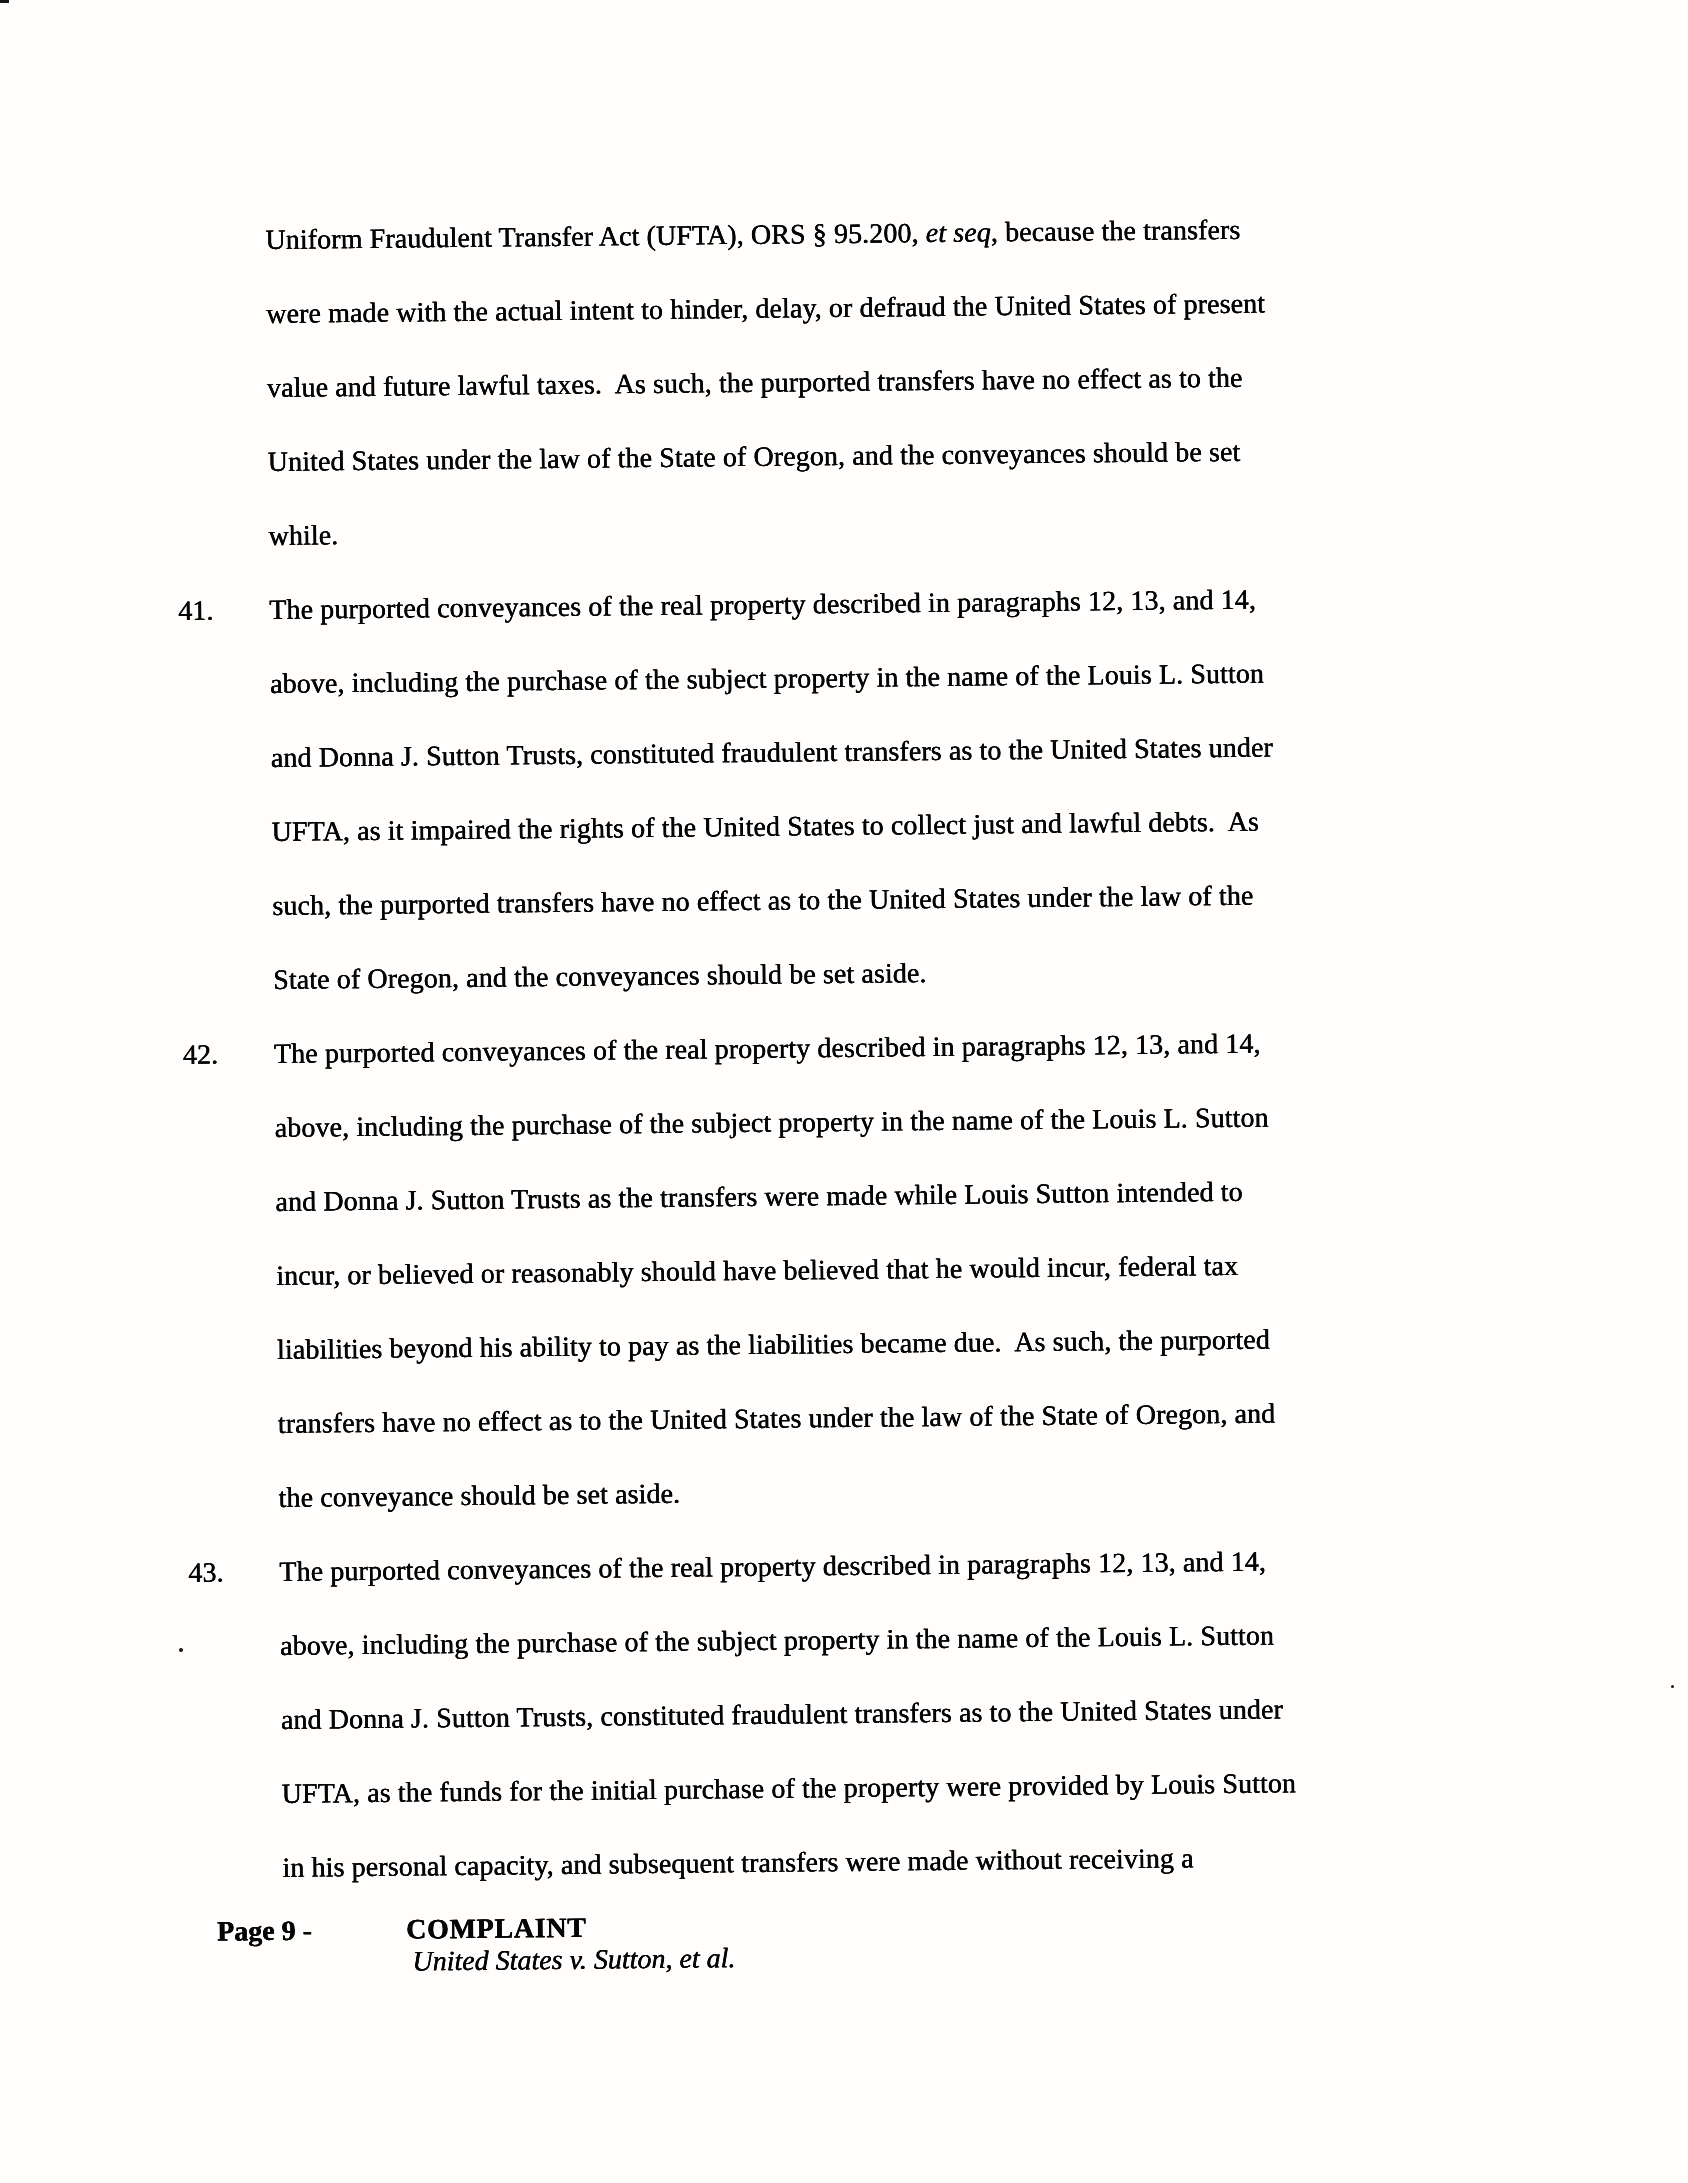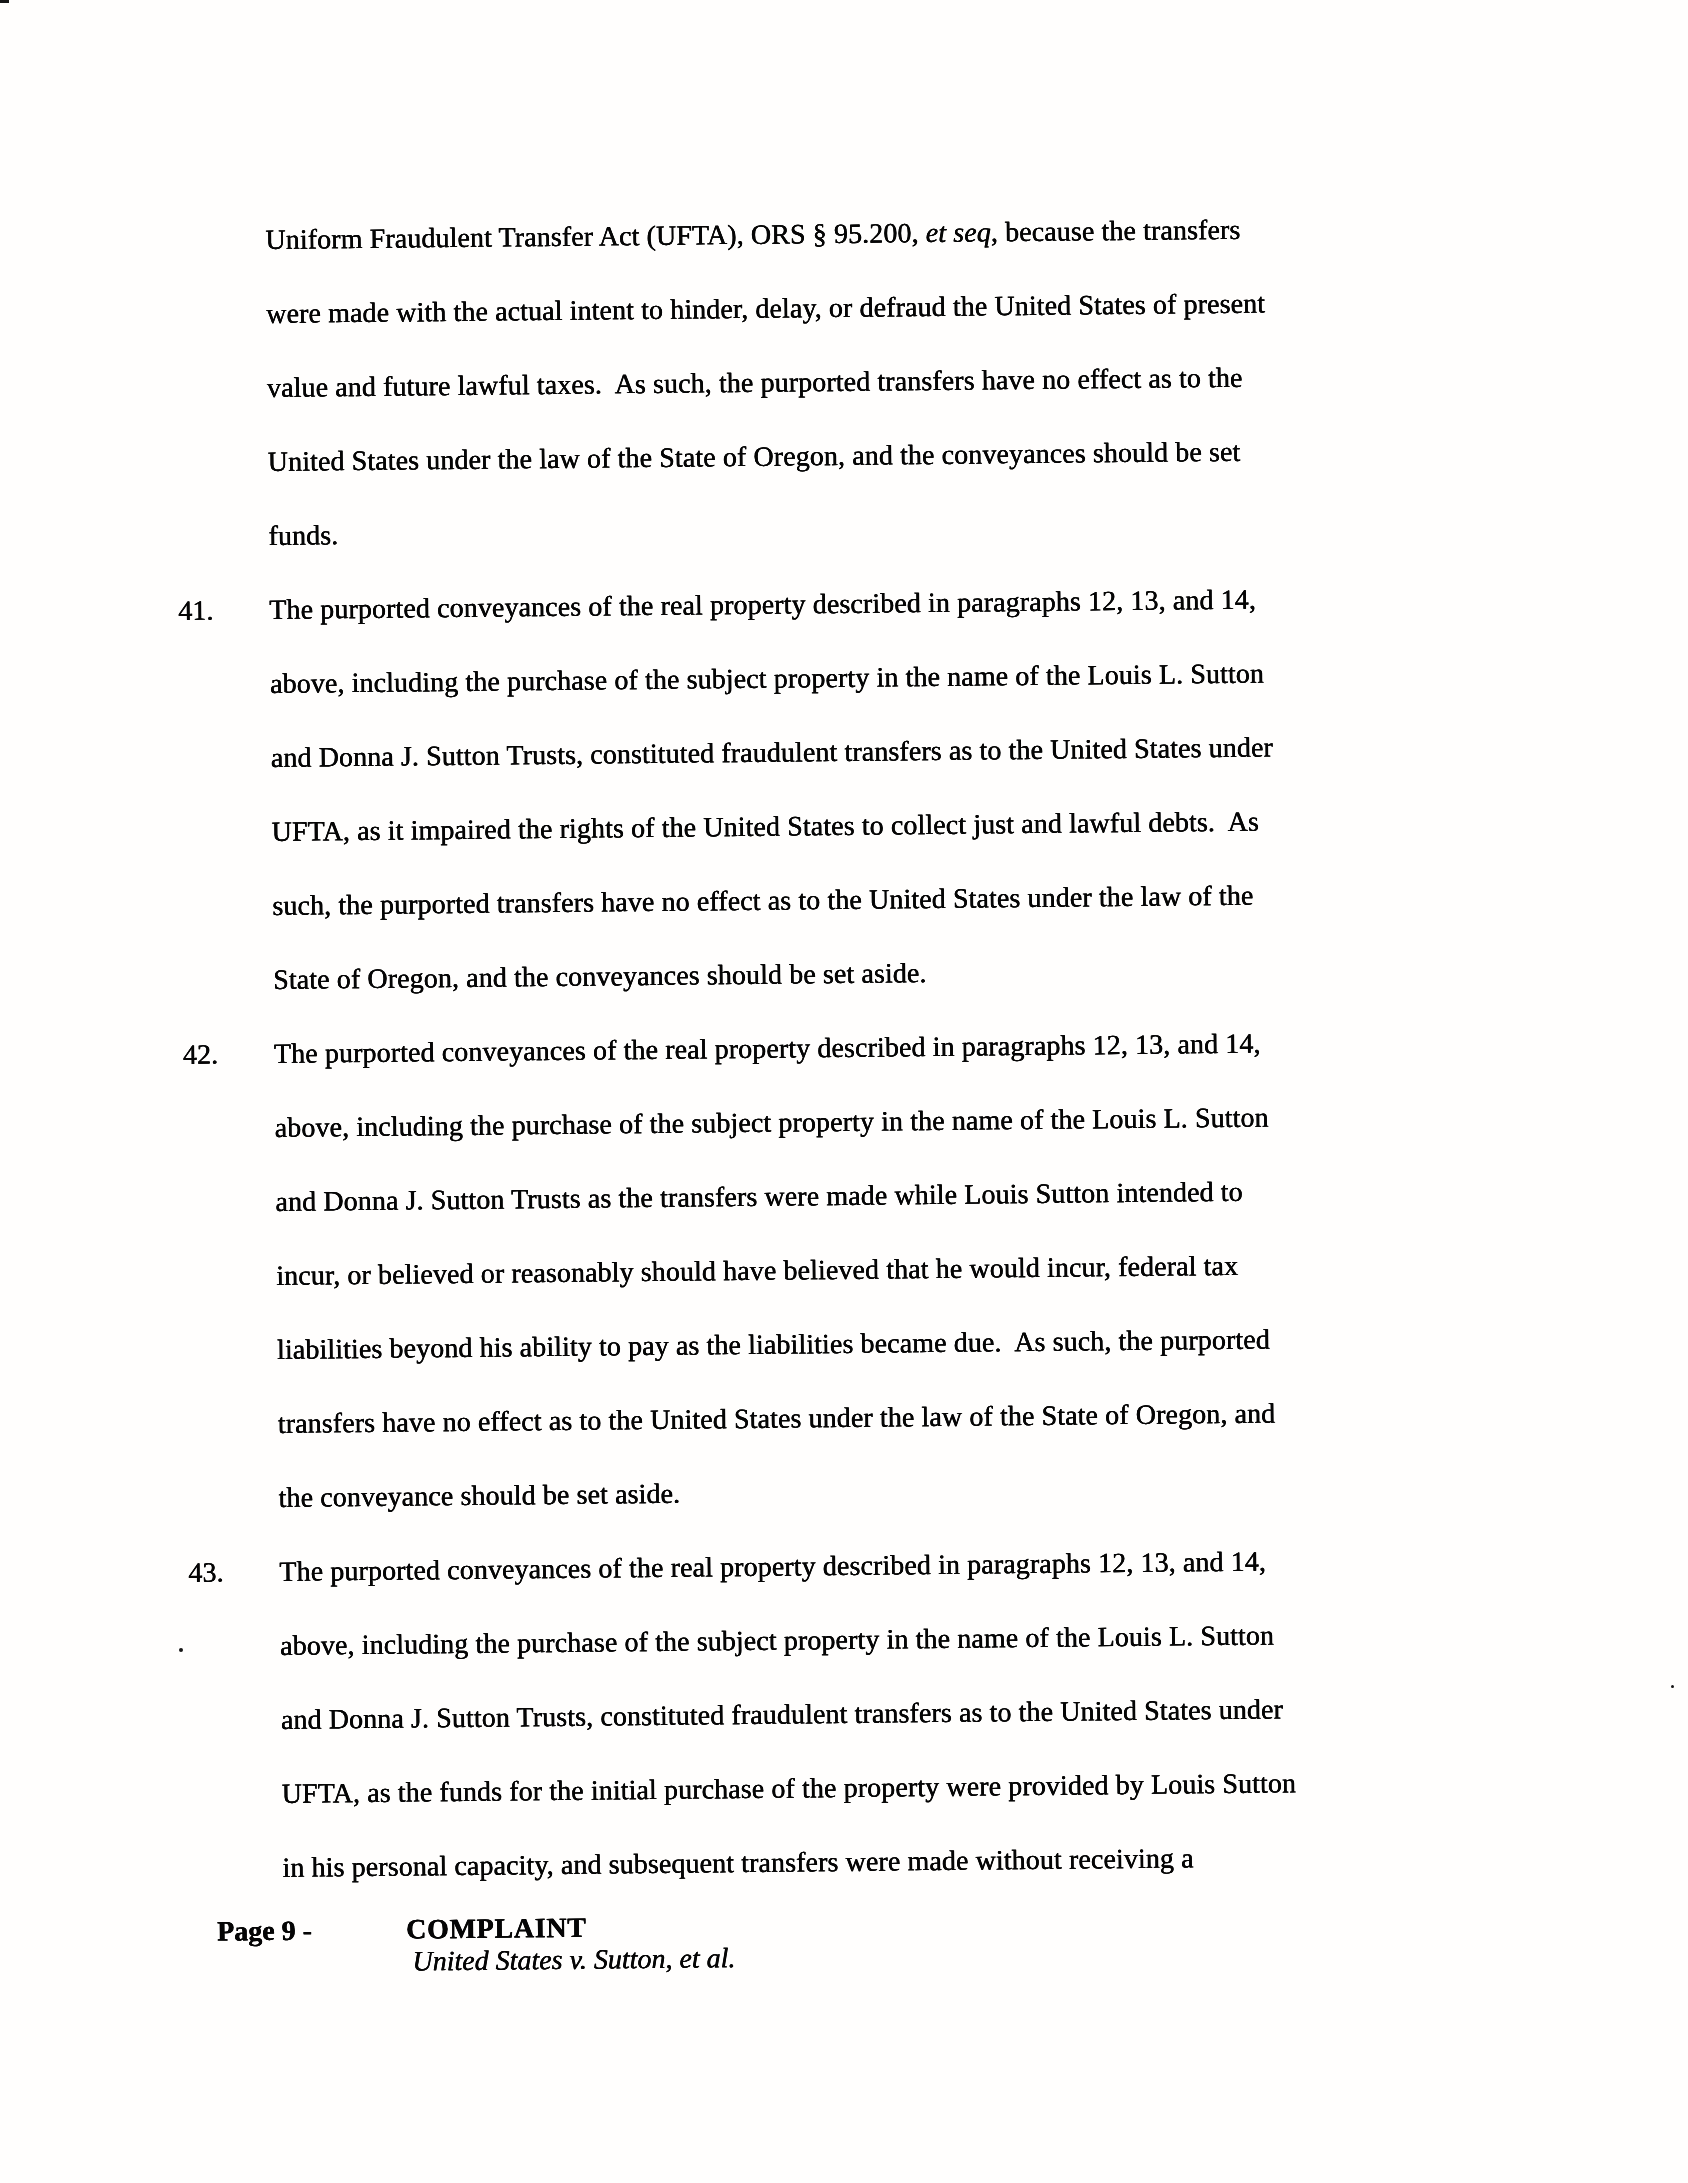--- a/index.html
+++ b/index.html
@@ -71,21 +71,21 @@
 </head>
 <body>
 
 <div id="page">
   <div id="content">
 
     <div class="line"><span>Uniform Fraudulent Transfer Act (UFTA), ORS § 95.200, </span><span class="italic">et seq</span><span>, because the transfers</span></div>
     <div class="line"><span>were made with the actual intent to hinder, delay, or defraud the United States of present</span></div>
     <div class="line"><span>value and future lawful taxes.  As such, the purported transfers have no effect as to the</span></div>
     <div class="line"><span>United States under the law of the State of Oregon, and the conveyances should be set</span></div>
-    <div class="line"><span>funds.</span></div>
+    <div class="line"><span>while.</span></div>
 
     <div class="line"><span class="pnum">41.</span><span>The purported conveyances of the real property described in paragraphs 12, 13, and 14,</span></div>
     <div class="line"><span>above, including the purchase of the subject property in the name of the Louis L. Sutton</span></div>
     <div class="line"><span>and Donna J. Sutton Trusts, constituted fraudulent transfers as to the United States under</span></div>
     <div class="line"><span>UFTA, as it impaired the rights of the United States to collect just and lawful debts.  As</span></div>
     <div class="line"><span>such, the purported transfers have no effect as to the United States under the law of the</span></div>
     <div class="line"><span>State of Oregon, and the conveyances should be set aside.</span></div>
 
     <div class="line"><span class="pnum">42.</span><span>The purported conveyances of the real property described in paragraphs 12, 13, and 14,</span></div>
     <div class="line"><span>above, including the purchase of the subject property in the name of the Louis L. Sutton</span></div>

